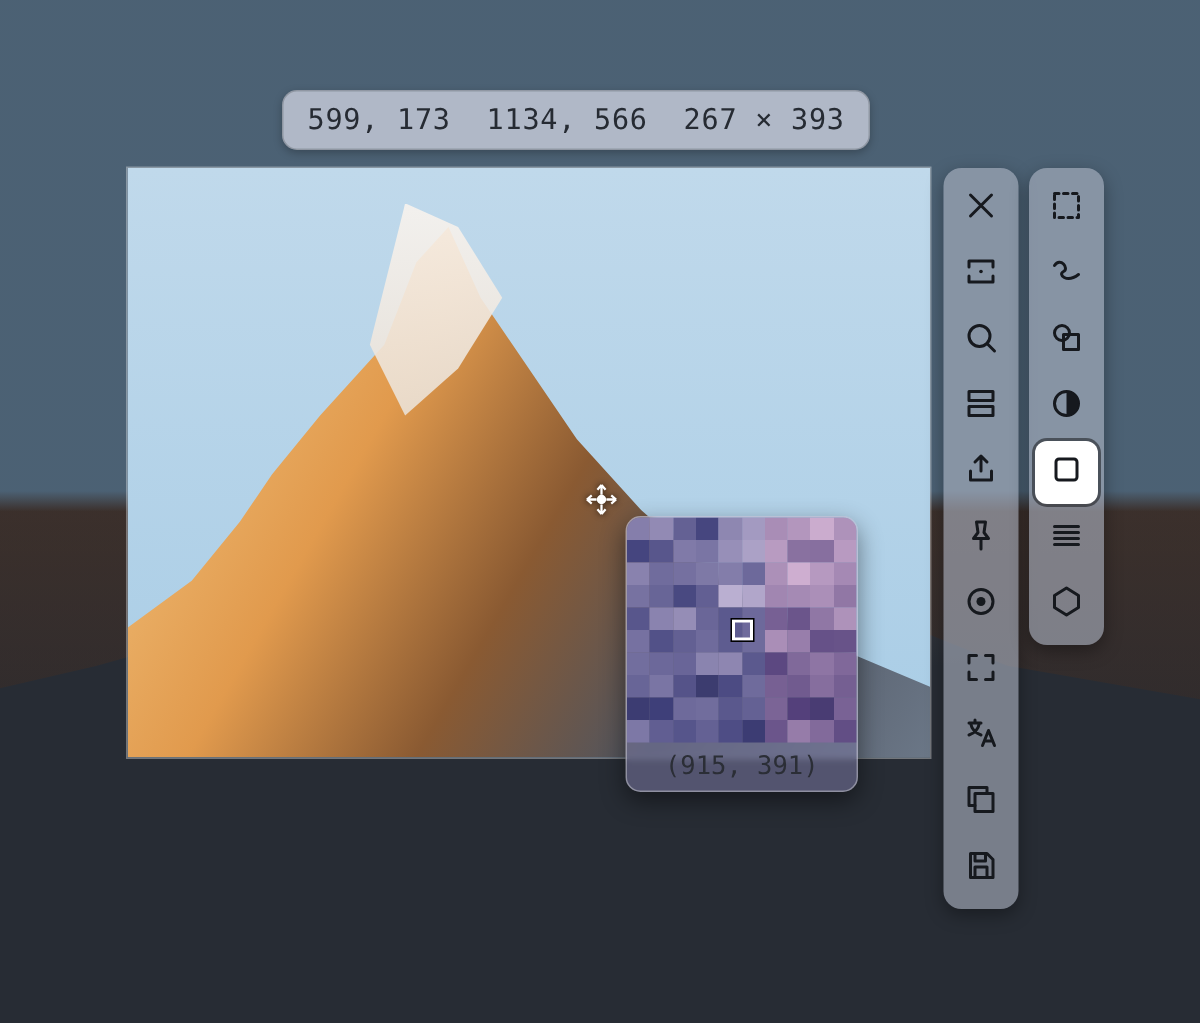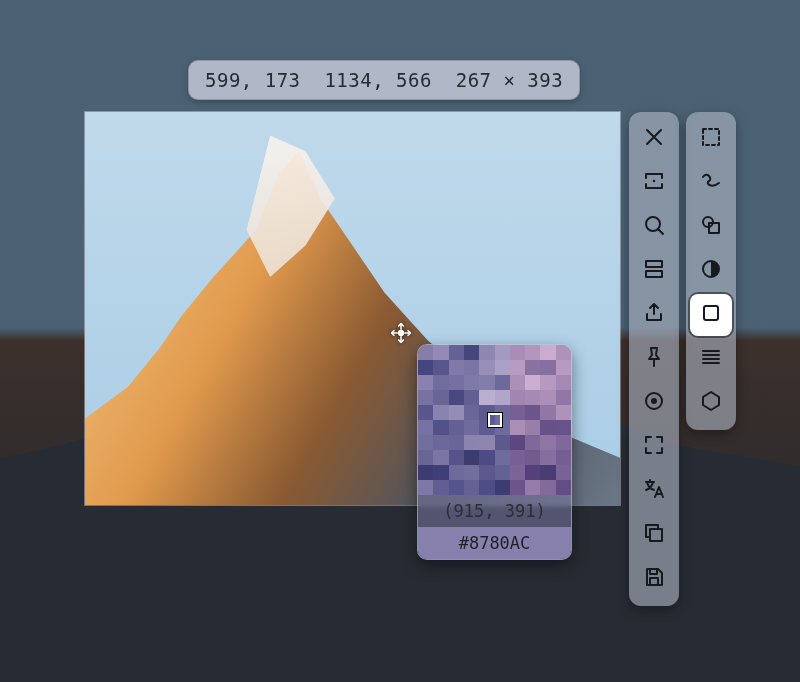--- a/index.html
+++ b/index.html
@@ -267,21 +267,20 @@
       <div style="background: rgb(100, 97, 148);"></div>
       <div style="background: rgb(78, 77, 133);"></div>
       <div style="background: rgb(60, 60, 115);"></div>
       <div style="background: rgb(107, 85, 139);"></div>
       <div style="background: rgb(150, 124, 169);"></div>
       <div style="background: rgb(130, 106, 155);"></div>
       <div style="background: rgb(98, 78, 133);"></div>
       <div class="mag-center"></div>
     </div>
   <div class="mag-row">(915, 391)</div>
-  <div class="mag-row hex">#8780AC</div>
 </div>
 
 <div class="toolbar col1" id="tb1">
     <div class="tool">
       <span><svg viewBox="0 0 24 24">
           <path d="M5 5 L19 19 M19 5 L5 19"></path>
         </svg></span>
     </div>
     <div class="tool">
       <span><svg viewBox="0 0 24 24">

